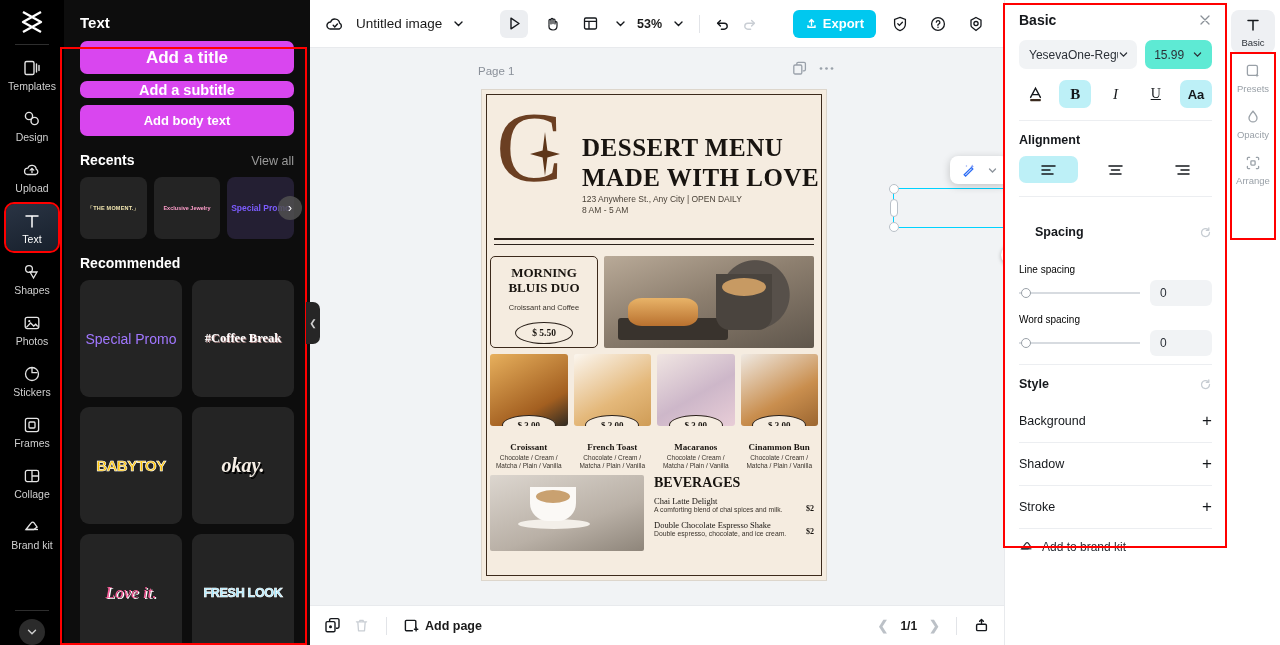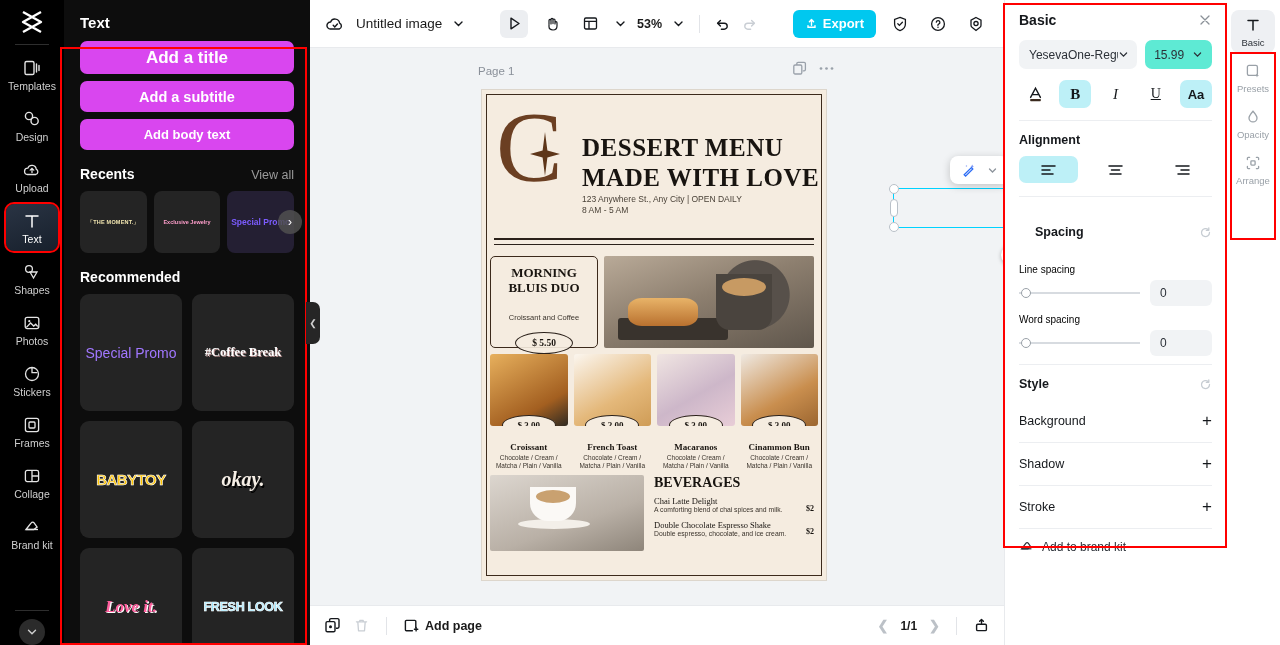--- a/index.html
+++ b/index.html
@@ -50,21 +50,21 @@
     position: absolute; left: 60px; top: 47px; width: 247px; height: 598px;
     border: 2px solid #ff0000; pointer-events: none; z-index: 40;
   }
   .panel-body { padding: 0 16px; }
   .big-btn {
     background: #d946ef; border-radius: 7px; color: #fff;
     display: flex; align-items: center; justify-content: center;
     cursor: pointer; user-select: none;
   }
   .btn-title { height: 33px; font-size: 17px; font-weight: 700; margin-bottom: 7px; }
-  .btn-sub   { height: 31px; font-size: 14.5px; font-weight: 700; margin-bottom: 7px; }
+  .btn-sub   { height: 17px; font-size: 14.5px; font-weight: 700; margin-bottom: 7px; }
   .btn-body  { height: 31px; font-size: 13px; font-weight: 600; }
 
   .sec-head {
     display: flex; align-items: baseline; justify-content: space-between;
     margin: 16px 0 9px;
   }
   .sec-head .h { color: #fff; font-size: 14px; font-weight: 700; }
   .sec-head .v { color: #9a9a9a; font-size: 12.5px; cursor: pointer; }
 
   .recents { display: flex; gap: 7px; position: relative; }
@@ -90,21 +90,21 @@
     display: flex; align-items: center; justify-content: center; cursor: pointer;
     overflow: hidden;
   }
   .g1 { color: #a177ff; font-size: 14px; font-weight: 500; }
   .g2 { color: #fff; font-size: 12.5px; font-weight: 900;
         font-family: "Liberation Serif", serif; text-shadow: 1px 1px 0 #b08a8a; }
   .g3 { color: #ffc400; font-size: 15px; font-weight: 900; letter-spacing: -.5px;
         -webkit-text-stroke: .6px #fff; }
   .g4 { color: #f6efe6; font-size: 20px; font-weight: 900; font-style: italic;
         font-family: "Liberation Serif", serif; text-shadow: 1.5px 1.5px 0 #000; }
-  .g5 { color: #ff5f9e; font-size: 17px; font-weight: 700; font-style: italic;
+  .g5 { color: #ff5f9e; font-size: 17px; font-weight: 400; font-style: italic;
         font-family: "Liberation Serif", serif; text-shadow: 1.2px 1.2px 0 #fff; }
   .g6 { color: #9fe8ff; font-size: 12.5px; font-weight: 900; letter-spacing: -.3px;
         -webkit-text-stroke: .7px #fff; }
 
   .collapse-handle {
     position: absolute; left: 306px; top: 302px; width: 14px; height: 42px;
     background: #262626; border-radius: 0 7px 7px 0;
     display: flex; align-items: center; justify-content: center;
     color: #cfcfcf; font-size: 9px; z-index: 45; cursor: pointer;
   }
@@ -170,21 +170,21 @@
   .rule-wrap { position: absolute; left: 12px; top: 148px; width: 320px; }
   .rule { height: 2px; background: #2b211a; margin-bottom: 4px; }
   .rule.thin { height: 1px; }
 
   .morning-box {
     position: absolute; left: 8px; top: 166px; width: 108px; height: 92px;
     border: 1.5px solid #3c2a1c; border-radius: 5px; text-align: center;
     padding-top: 8px;
   }
   .mb-t { font-family: "Liberation Serif", serif; font-weight: 700; font-size: 13px; color: #1a1510; line-height: 15px; }
-  .mb-s { font-size: 7.5px; color: #3a332b; line-height: 9px; margin-top: 18px; }
+  .mb-s { font-size: 7.5px; color: #3a332b; line-height: 9px; margin-top: 8px; }
   .price-oval {
     width: 58px; height: 22px; border: 1.3px solid #2b211a; border-radius: 50%;
     margin: 10px auto 0; display: flex; align-items: center; justify-content: center;
     font-family: "Liberation Serif", serif; font-weight: 700; font-size: 9.5px; color: #1a1510;
     background: rgba(245,236,224,.9);
   }
   .hero-photo {
     position: absolute; left: 122px; top: 166px; width: 210px; height: 92px;
     border-radius: 2px; overflow: hidden;
     background:

